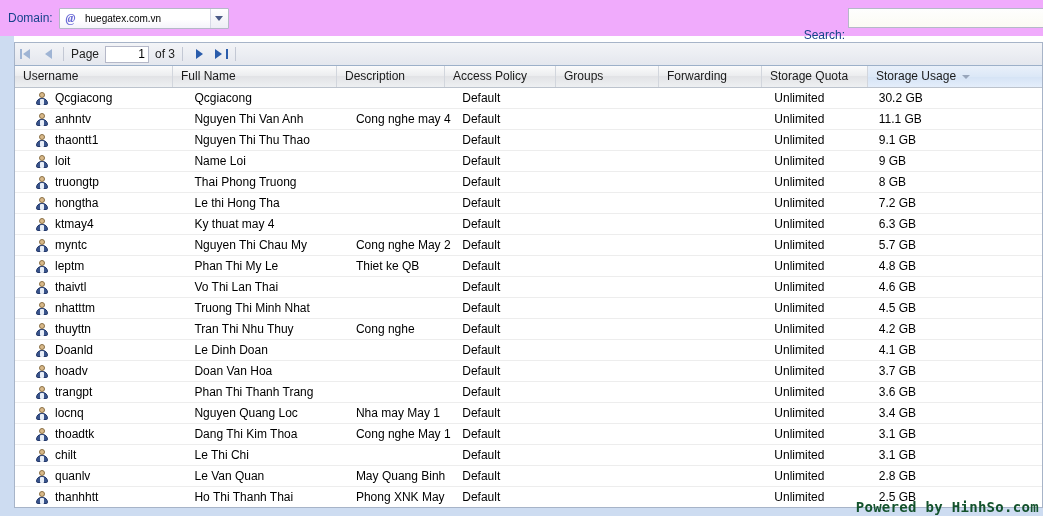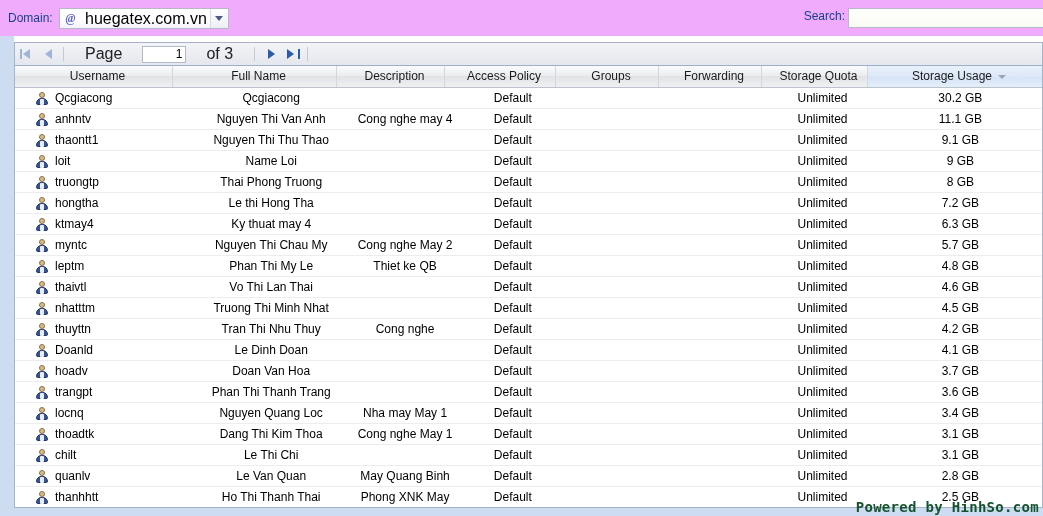--- a/index.html
+++ b/index.html
@@ -58,21 +58,21 @@
     line-height: 15px;
     text-align: center;
     color: #6b6bd6;
     font-style: italic;
     font-family: "Liberation Serif", serif;
     font-weight: bold;
   }
   .domain-value {
     flex: 1 1 auto;
     margin-left: 7px;
-    font-size: 16px;
+    font-size: 10px;
     color: #000;
     white-space: nowrap;
     overflow: hidden;
   }
   .combo-arrow {
     flex: 0 0 auto;
     width: 17px;
     height: 19px;
     border-left: 1px solid #d6d9e6;
     background: linear-gradient(to bottom, #ffffff, #edeef5);
@@ -82,21 +82,21 @@
     content: "";
     position: absolute;
     left: 4px; top: 7px;
     width: 0; height: 0;
     border-left: 4.5px solid transparent;
     border-right: 4.5px solid transparent;
     border-top: 5px solid #4a5a86;
   }
   .search-label {
     position: absolute;
-    right: 198px; top: 9px;
+    right: 198px; top: 28px;
     font-size: 12px;
     color: #15428b;
   }
   .search-input {
     position: absolute;
     left: 848px; top: 8px;
     width: 230px;
     height: 20px;
     box-sizing: border-box;
     border: 1px solid #b5b8c8;
@@ -127,23 +127,23 @@
     flex: 0 0 auto;
   }
   .tb-sep {
     width: 1px;
     height: 14px;
     background: #c3c8d4;
     margin: 0 4px;
     flex: 0 0 auto;
   }
   .tb-text {
-    font-size: 16px;
+    font-size: 12px;
     color: #212121;
-    margin: 0 17px;
+    margin: 0 3px;
     flex: 0 0 auto;
     white-space: nowrap;
   }
   .page-input {
     width: 44px;
     height: 17px;
     box-sizing: border-box;
     border: 1px solid #b5b8c8;
     background: #ffffff;
     font-family: "Liberation Sans", sans-serif;
@@ -190,21 +190,20 @@
   #grid {
     position: absolute;
     left: 14px; top: 66px;
     width: 1029px;
     height: 442px;
     border: 1px solid #a7b4c8;
     border-top: none;
     box-sizing: border-box;
     background: #fff;
     overflow: hidden;
-    text-align: center;
   }
   #grid-header {
     display: flex;
     height: 22px;
     background: linear-gradient(to bottom, #fbfbfc 0%, #ebecee 48%, #e2e3e6 50%, #eef0f2 100%);
     border-bottom: 1px solid #bcc3cd;
     box-sizing: border-box;
   }
   .hcell {
     box-sizing: border-box;

